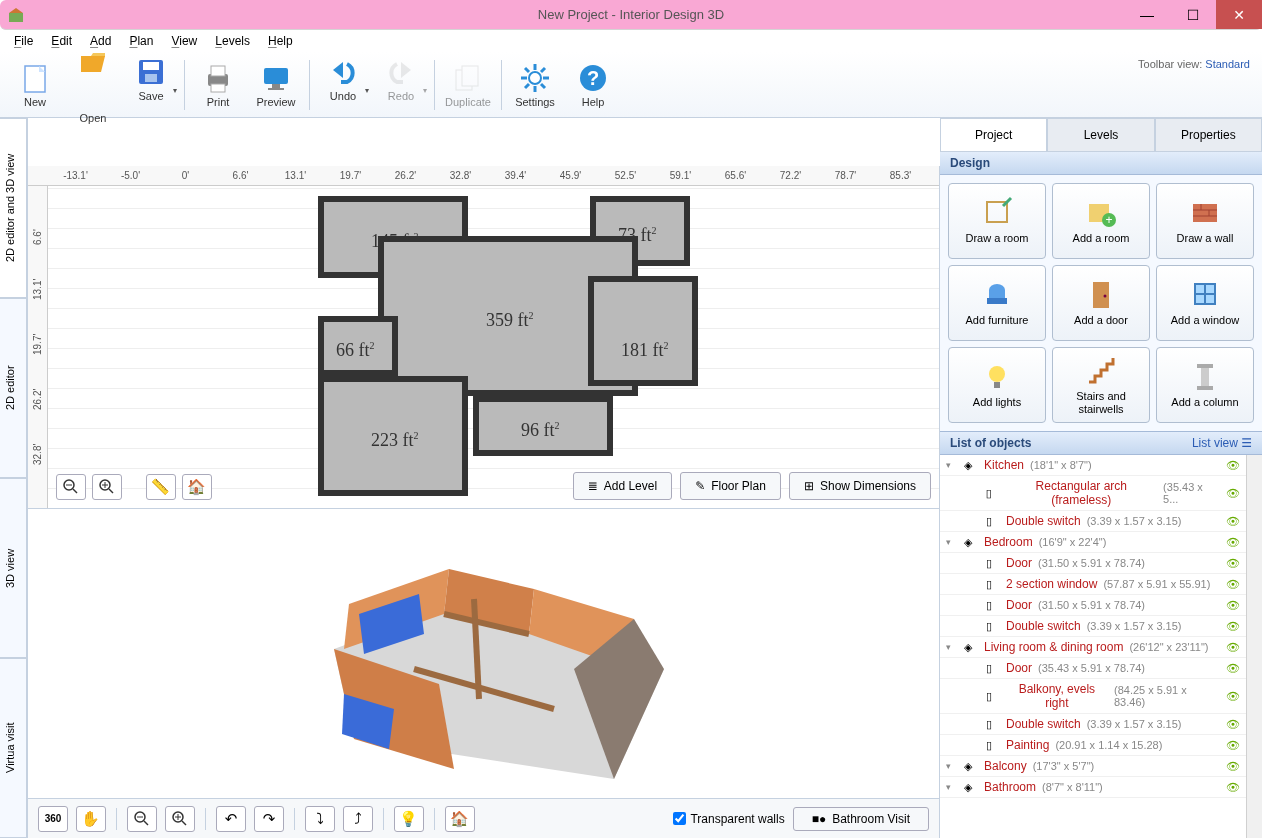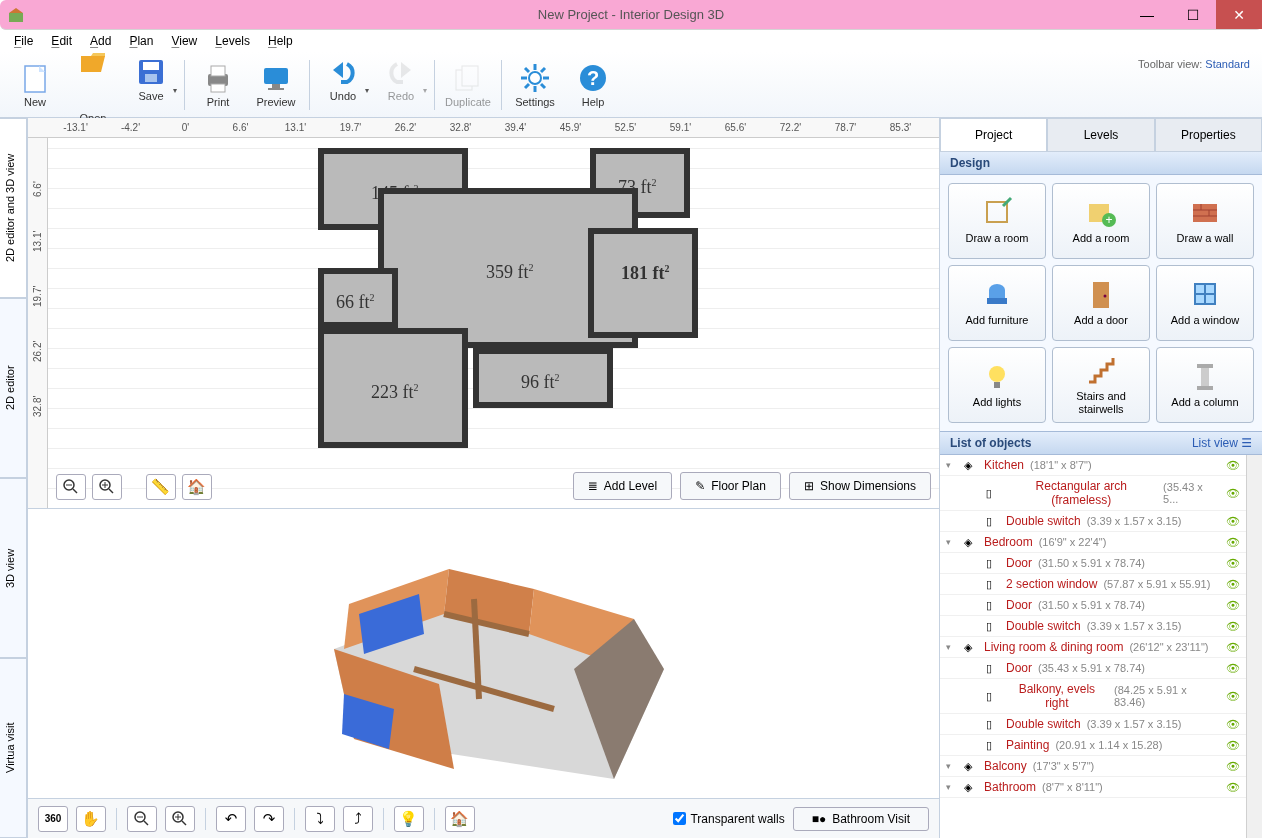--- a/index.html
+++ b/index.html
@@ -31,21 +31,21 @@
 
 
 .main { display: flex; height: 720px; }
 
 
 .vtabs { width: 28px; background: #eef2f8; border-right: 1px solid #c5d1e0; display: flex; flex-direction: column; }
 .vtab { flex: 1; writing-mode: vertical-rl; transform: rotate(180deg); text-align: center; padding: 10px 4px; border: 1px solid #c5d1e0; border-right: none; background: #f5f9ff; font-size: 11px; cursor: pointer; white-space: nowrap; }
 .vtab.active { background: #fff; font-weight: normal; }
 
 
-.canvas-area { flex: 1; display: flex; flex-direction: column; background: #fef9c3; position: relative; border-right: 1px solid #c5d1e0; }
+.canvas-area { flex: 1; display: flex; flex-direction: column; background: #fef9c3; position: relative; border-right: 1px solid #c5d1e0; margin-top: 48px; }
 
 
 .ruler-h { height: 20px; background: #f8f8f8; border-bottom: 1px solid #ccc; display: flex; align-items: center; padding-left: 20px; font-size: 10px; color: #555; position: relative; overflow: hidden; }
 .ruler-h span { position: relative; display: inline-block; width: 55px; text-align: center; }
 .ruler-v { width: 20px; background: #f8f8f8; border-right: 1px solid #ccc; display: flex; flex-direction: column; align-items: center; font-size: 10px; color: #555; padding-top: 4px; }
 .ruler-v span { height: 55px; writing-mode: vertical-rl; transform: rotate(180deg); }
 
 
 .pane-2d { flex: 1; display: flex; position: relative; background: repeating-linear-gradient(0deg, #fff 0, #fff 19px, #eee 19px, #eee 20px), repeating-linear-gradient(90deg, #fff 0, #fff 19px, #eee 19px, #eee 20px); overflow: hidden; }
 .pane-2d-inner { flex: 1; position: relative; }
@@ -252,21 +252,21 @@
       <div class="vtab active">2D editor and 3D view</div>
       <div class="vtab">2D editor</div>
       <div class="vtab">3D view</div>
       <div class="vtab">Virtua visit</div>
     </div>
 
   <div class="canvas-area">
 
     <div class="ruler-h" id="rulerH">
         <span>-13.1'</span>
-        <span>-4.2'</span>
+        <span>-5.0'</span>
         <span>0'</span>
         <span>6.6'</span>
         <span>13.1'</span>
         <span>19.7'</span>
         <span>26.2'</span>
         <span>32.8'</span>
         <span>39.4'</span>
         <span>45.9'</span>
         <span>52.5'</span>
         <span>59.1'</span>
@@ -289,21 +289,21 @@
             <div class="room" style="left: 20px; top: 0px; width: 150px; height: 82px;">
               <div class="room-label" style="left: 47px; top: 29px;">145 ft<sup>2</sup></div>
             </div>
             <div class="room" style="left: 292px; top: 0px; width: 100px; height: 70px;">
               <div class="room-label" style="left: 22px; top: 23px;">73 ft<sup>2</sup></div>
             </div>
             <div class="room" style="left: 80px; top: 40px; width: 260px; height: 160px;">
               <div class="room-label" style="left: 102px; top: 68px;">359 ft<sup>2</sup></div>
             </div>
             <div class="room" style="left: 290px; top: 80px; width: 110px; height: 110px;">
-              <div class="room-label" style="left: 27px; top: 29px; font-weight: bold;">181 ft<sup>2</sup></div>
+              <div class="room-label" style="left: 27px; top: 58px;">181 ft<sup>2</sup></div>
             </div>
             <div class="room" style="left: 20px; top: 120px; width: 80px; height: 60px;">
               <div class="room-label" style="left: 12px; top: 18px;">66 ft<sup>2</sup></div>
             </div>
             <div class="room" style="left: 20px; top: 180px; width: 150px; height: 120px;">
               <div class="room-label" style="left: 47px; top: 48px;">223 ft<sup>2</sup></div>
             </div>
             <div class="room" style="left: 175px; top: 200px; width: 140px; height: 60px;">
               <div class="room-label" style="left: 42px; top: 18px;">96 ft<sup>2</sup></div>
             </div>

